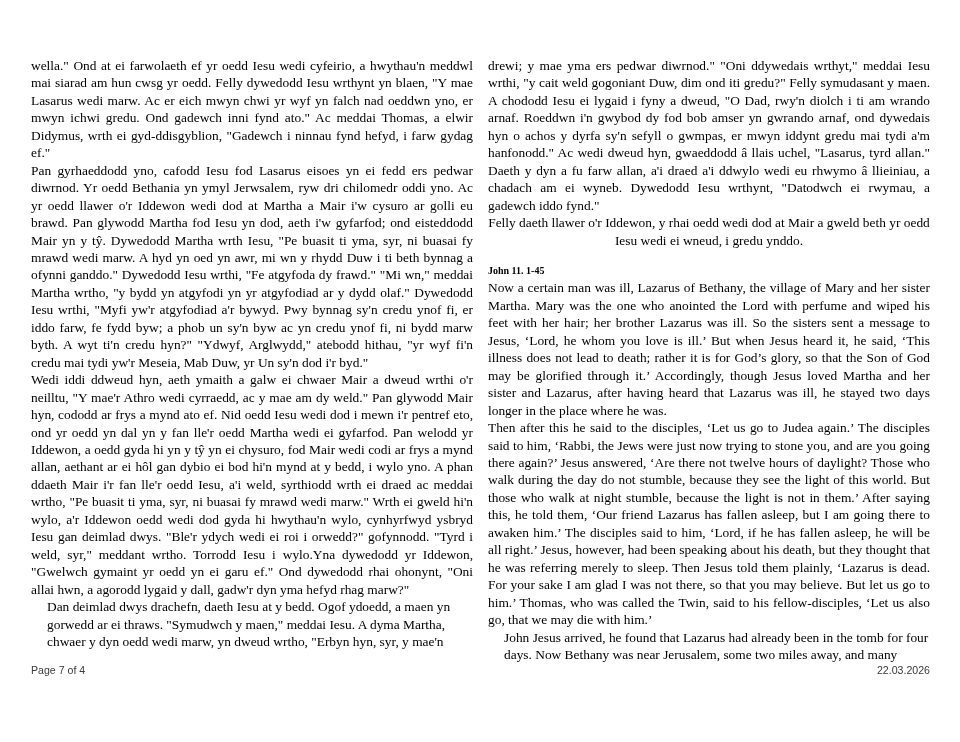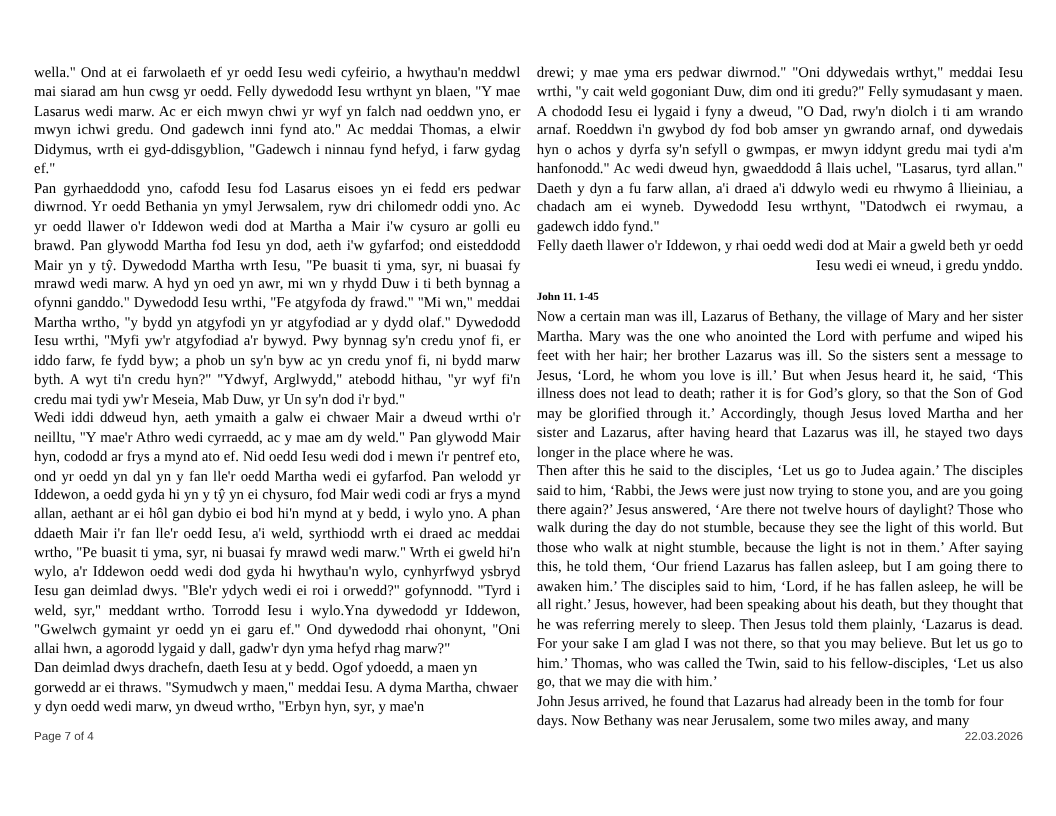--- a/index.html
+++ b/index.html
@@ -44,23 +44,24 @@
     margin: 0;
     padding: 0;
   }
   .body-text p {
     margin: 0;
     padding: 0;
     text-align: justify;
   }
   .body-text p:last-child {
     text-align: left;
+    margin-left: 16px;
   }
   .body-text p.last-loose {
-    text-align: right;
+    text-align: center;
     font-family: Liberation Serif, serif;
   }
   .section-heading {
     font-weight: bold;
     font-size: 10px;
     line-height: 17.45px;
     margin: 0;
     padding: 0;
     text-align: left;
     font-variant-numeric: oldstyle-nums;

